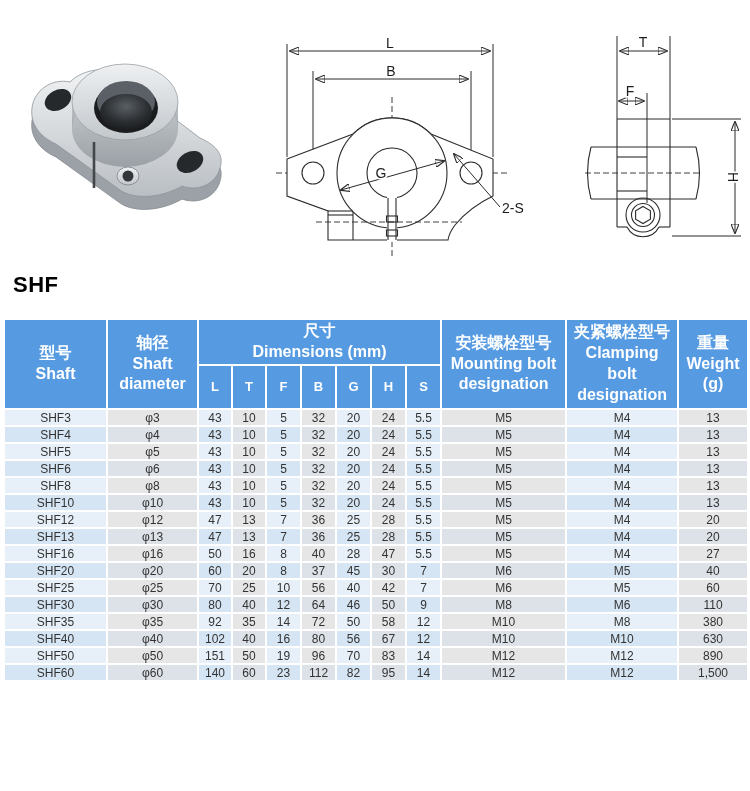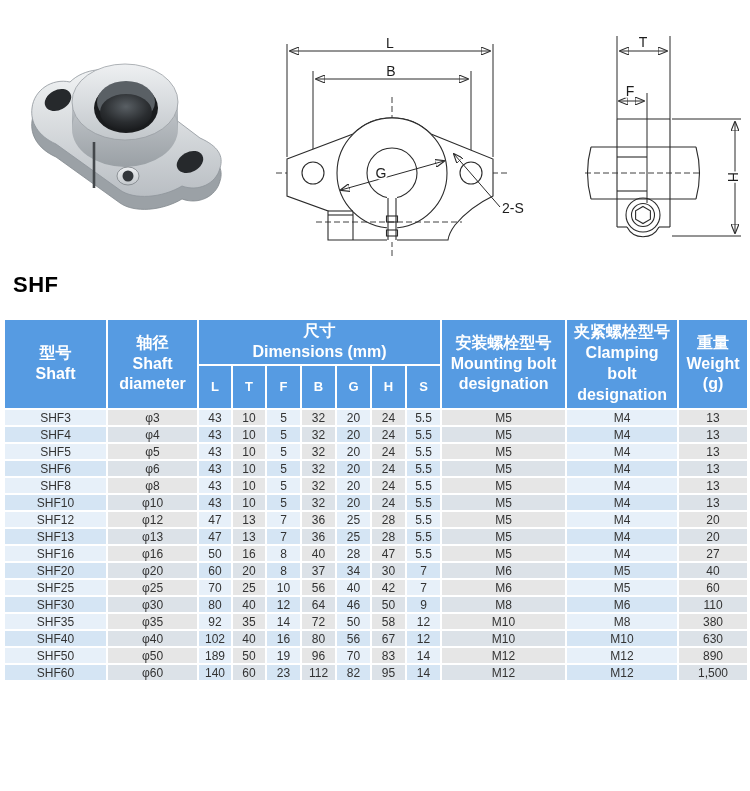--- a/index.html
+++ b/index.html
@@ -352,21 +352,21 @@
           <td class="cb">M4</td>
           <td class="cg">27</td>
         </tr>
         <tr>
           <td class="cb">SHF20</td>
           <td class="cg">φ20</td>
           <td class="cb">60</td>
           <td class="cg">20</td>
           <td class="cb">8</td>
           <td class="cg">37</td>
-          <td class="cb">34</td>
+          <td class="cb">45</td>
           <td class="cg">30</td>
           <td class="cb">7</td>
           <td class="cg">M6</td>
           <td class="cb">M5</td>
           <td class="cg">40</td>
         </tr>
         <tr>
           <td class="cb">SHF25</td>
           <td class="cg">φ25</td>
           <td class="cb">70</td>
@@ -418,21 +418,21 @@
           <td class="cb">56</td>
           <td class="cg">67</td>
           <td class="cb">12</td>
           <td class="cg">M10</td>
           <td class="cb">M10</td>
           <td class="cg">630</td>
         </tr>
         <tr>
           <td class="cb">SHF50</td>
           <td class="cg">φ50</td>
-          <td class="cb">189</td>
+          <td class="cb">151</td>
           <td class="cg">50</td>
           <td class="cb">19</td>
           <td class="cg">96</td>
           <td class="cb">70</td>
           <td class="cg">83</td>
           <td class="cb">14</td>
           <td class="cg">M12</td>
           <td class="cb">M12</td>
           <td class="cg">890</td>
         </tr>

